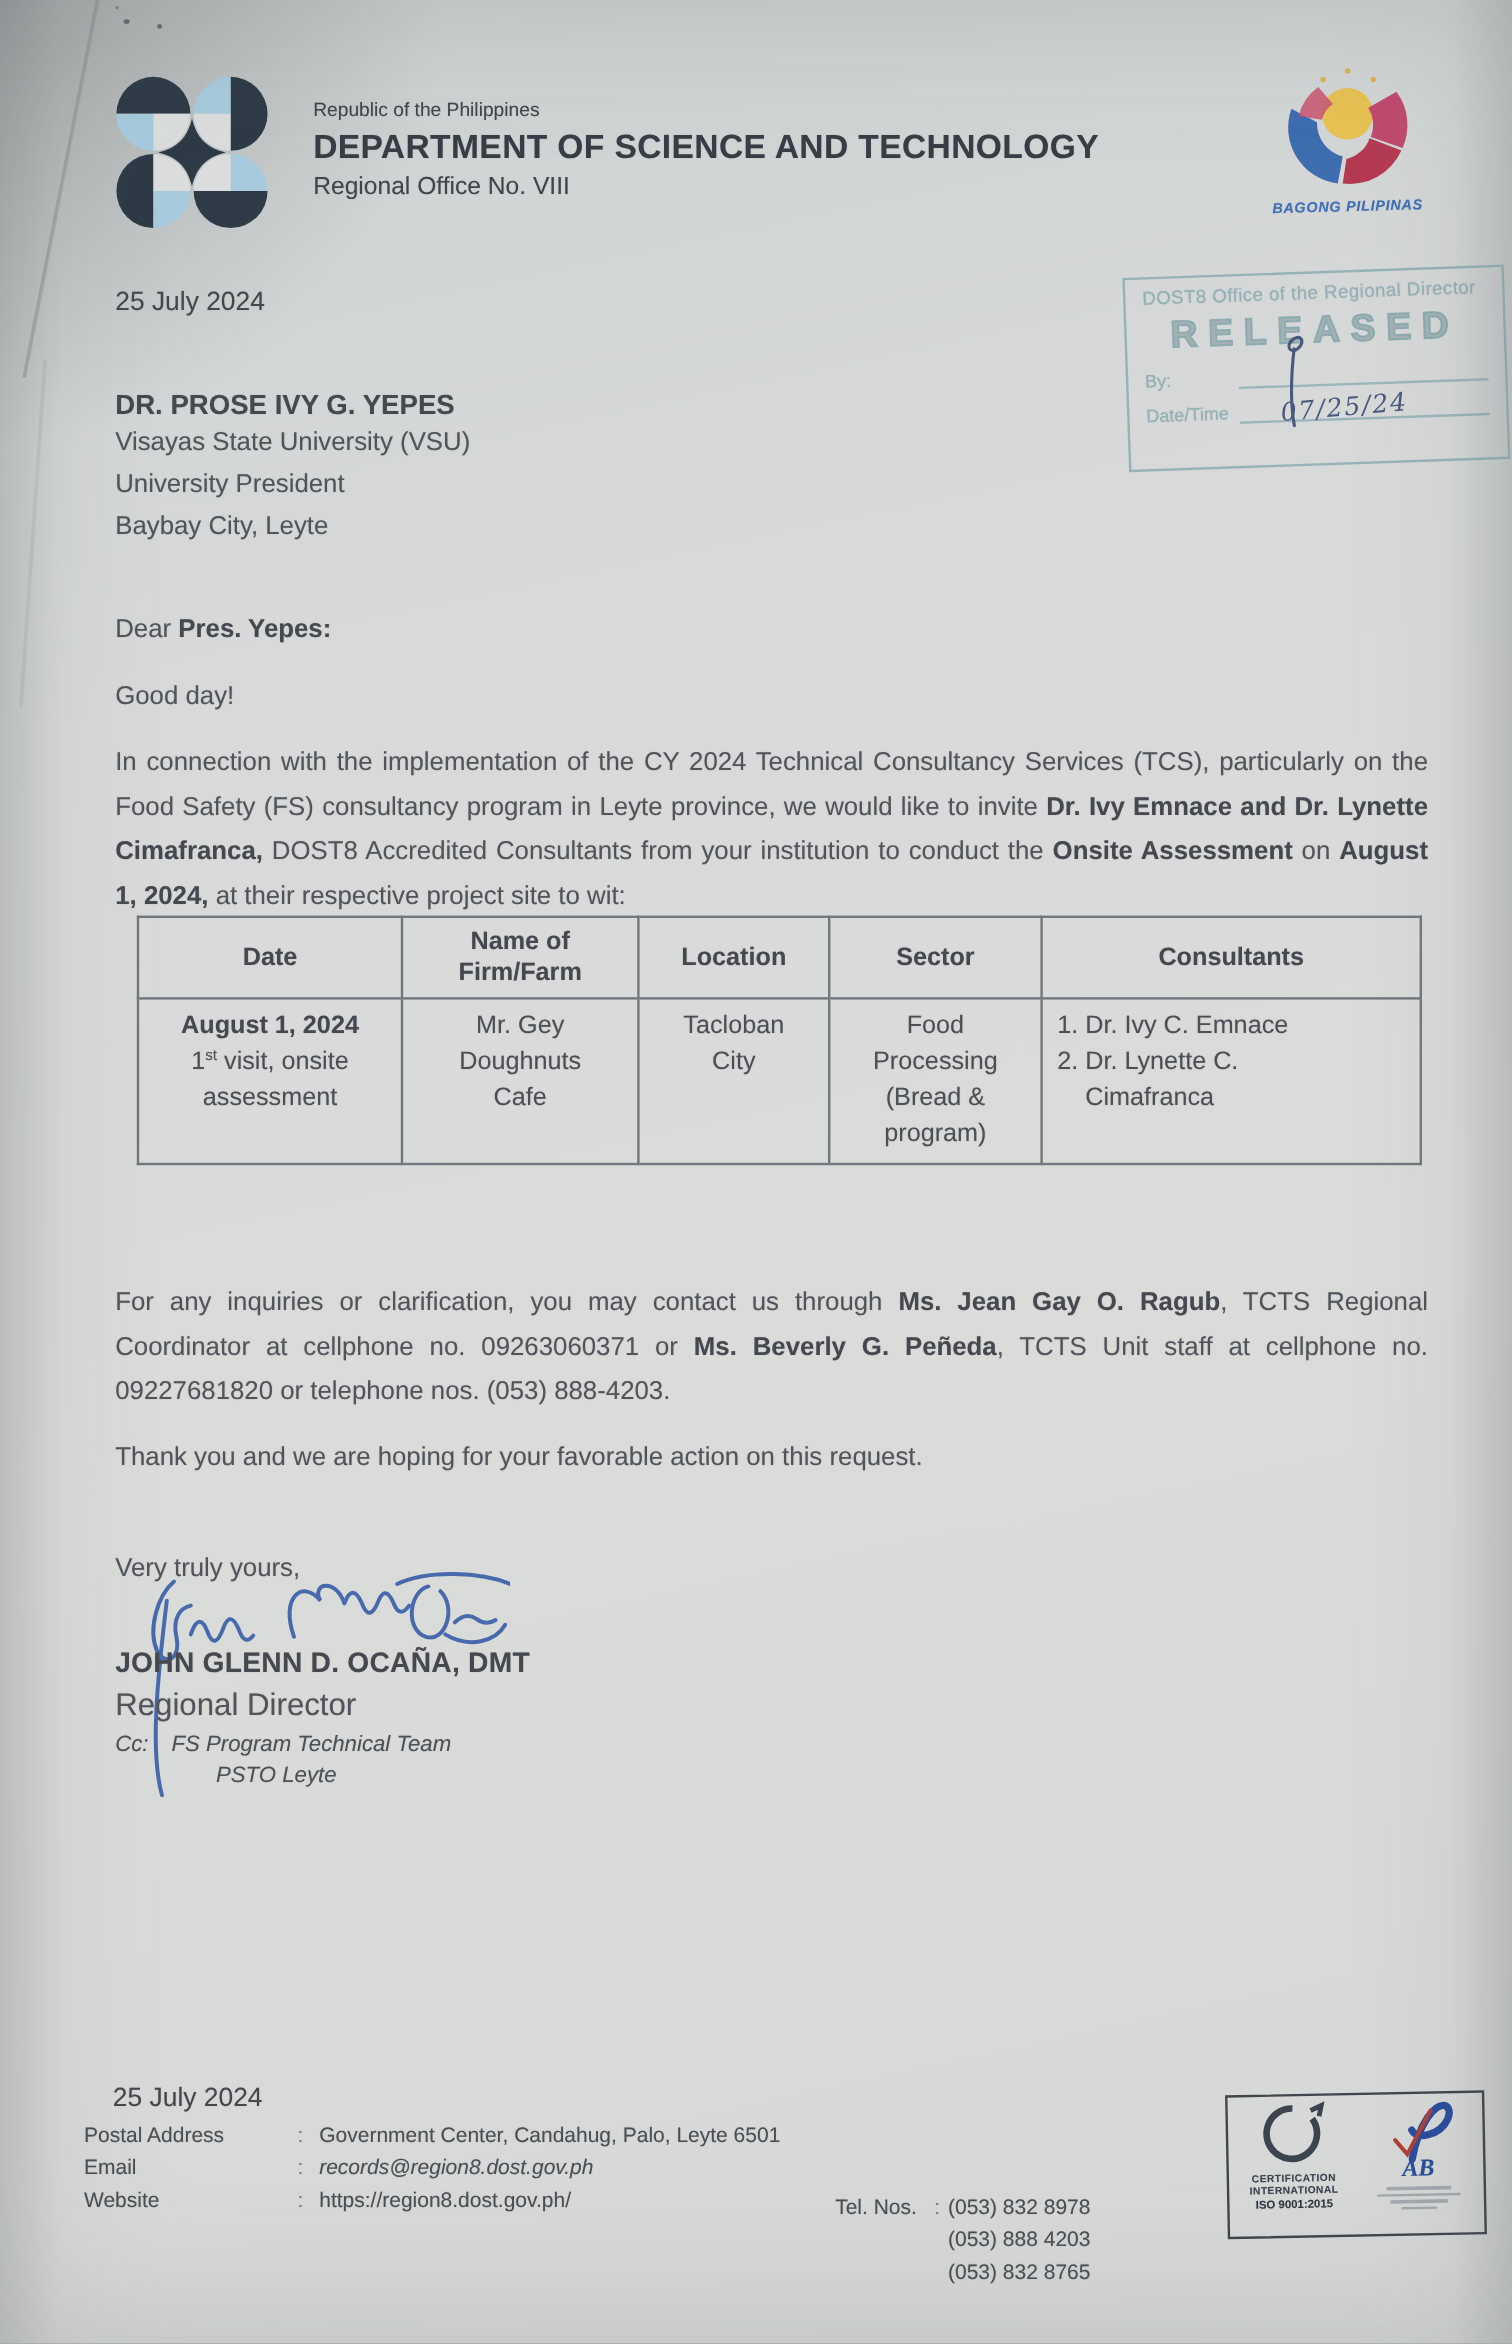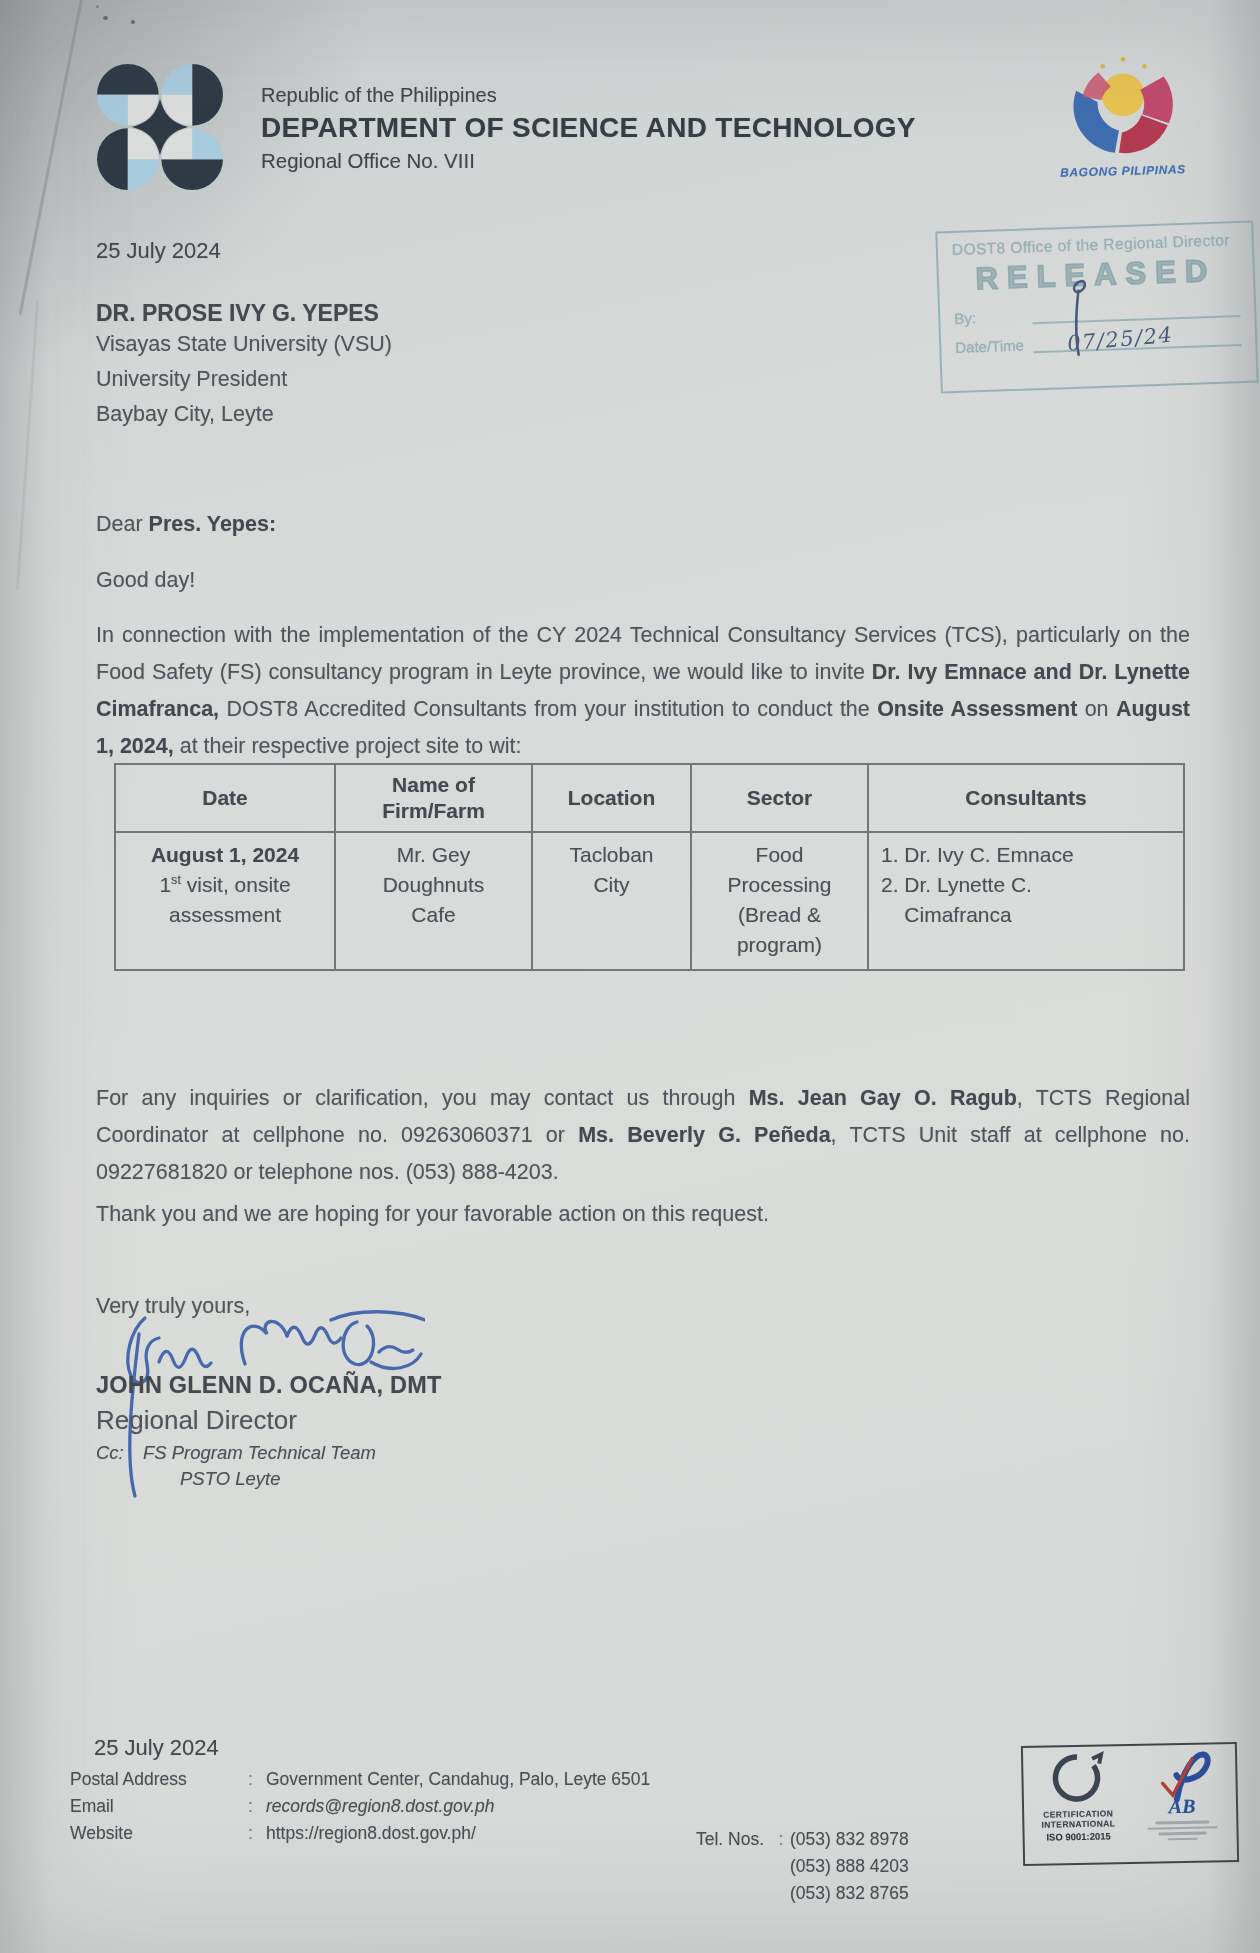--- a/index.html
+++ b/index.html
@@ -13,21 +13,21 @@
     color:#51555b;
     text-shadow:0 0 1px rgba(80,84,90,.30);
   }
   .page::after{content:"";position:absolute;inset:0;box-shadow:inset 0 0 130px rgba(88,93,96,.22);pointer-events:none;}
   .abs{position:absolute;}
   .b{font-weight:bold;color:#45494f;}
   .i{font-style:italic;}
   sup{font-size:60%;vertical-align:super;line-height:0;}
 
   
-  .h-rep{font-size:20px;color:#3f454c;}
+  .h-rep{font-size:16px;color:#3f454c;}
   .h-dept{font-size:28px;font-weight:bold;color:#383e46;letter-spacing:.3px;margin-top:5px;}
   .h-off{font-size:20.5px;color:#3f454c;margin-top:5px;}
   .bagong-wrap{width:150px;text-align:center;}
   .bagong-cap{font-size:12px;font-weight:bold;font-style:italic;letter-spacing:.6px;color:#3f6fba;transform:rotate(-1.5deg);margin-top:-2px;}
 
   
   .stamp{
     left:938px;top:226px;width:318px;height:162px;
     border:2px solid rgba(140,172,178,.85);
     transform:rotate(-2deg);color:#93b2b8;padding:8px 14px;box-sizing:border-box;
@@ -148,21 +148,21 @@
       <span class="lab">Date/Time</span>
       <span class="s-line">
         <span class="hand">07/25/24</span>
       </span>
     </div>
     <svg class="abs" style="left:118px;top:46px;" width="40" height="86" viewBox="0 0 40 86">
       <path d="M18,10 C26,2 32,10 24,16 C17,21 14,12 20,9 M21,16 C18,36 16,60 19,80" fill="none" stroke="#4a5a7d" stroke-width="2.6" stroke-linecap="round"></path>
     </svg>
   </div>
 
-  <div class="abs" style="left:96px;top:300px;">
+  <div class="abs" style="left:96px;top:324px;">
     <div class="rec-name">DR. PROSE IVY G. YEPES</div>
     <div class="rec-line">Visayas State University (VSU)</div>
     <div class="rec-line">University President</div>
     <div class="rec-line">Baybay City, Leyte</div>
   </div>
 
   <div class="abs t" style="left:96px;top:506px;"><span>Dear </span><span class="b">Pres. Yepes:</span></div>
   <div class="abs t" style="left:96px;top:562px;">Good day!</div>
   <div class="abs t just" style="left:96px;top:617px;"><span>In connection with the implementation of the CY 2024 Technical Consultancy Services (TCS), particularly on the Food Safety (FS) consultancy program in Leyte province, we would like to invite </span><span class="b">Dr. Ivy Emnace and Dr. Lynette Cimafranca,</span><span> DOST8 Accredited Consultants from your institution to conduct the </span><span class="b">Onsite Assessment</span><span> on </span><span class="b">August 1, 2024,</span><span> at their respective project site to wit:</span></div>
 
@@ -187,21 +187,21 @@
         <td><span class="b">August 1, 2024</span><br><span>1</span><sup>st</sup><span> visit, onsite</span><br><span>assessment</span></td>
         <td><span>Mr. Gey</span><br><span>Doughnuts</span><br><span>Cafe</span></td>
         <td><span>Tacloban</span><br><span>City</span></td>
         <td><span>Food</span><br><span>Processing</span><br><span>(Bread &amp;</span><br><span>program)</span></td>
         <td class="left"><span>1. Dr. Ivy C. Emnace</span><br><span>2. Dr. Lynette C.</span><br><span>&nbsp;&nbsp;&nbsp;&nbsp;Cimafranca</span></td>
       </tr>
     </tbody>
       </table>
   </div>
 
-  <div class="abs t just" style="left:96px;top:1067px;margin-top:13px;"><span>For any inquiries or clarification, you may contact us through </span><span class="b">Ms. Jean Gay O. Ragub</span><span>, TCTS Regional Coordinator at cellphone no. 09263060371 or </span><span class="b">Ms. Beverly G. Peñeda</span><span>, TCTS Unit staff at cellphone no. 09227681820 or telephone nos. (053) 888-4203.</span></div>
+  <div class="abs t just" style="left:96px;top:1067px;"><span>For any inquiries or clarification, you may contact us through </span><span class="b">Ms. Jean Gay O. Ragub</span><span>, TCTS Regional Coordinator at cellphone no. 09263060371 or </span><span class="b">Ms. Beverly G. Peñeda</span><span>, TCTS Unit staff at cellphone no. 09227681820 or telephone nos. (053) 888-4203.</span></div>
   <div class="abs t" style="left:96px;top:1196px;">Thank you and we are hoping for your favorable action on this request.</div>
 
   <div class="abs t" style="left:96px;top:1288px;">Very truly yours,</div>
   <svg class="abs" style="left:95px;top:1300px;" width="330" height="205" viewBox="0 0 330 205">
     <g fill="none" stroke="#3c61a9" stroke-width="3.3" stroke-linecap="round" opacity=".92">
       <path d="M50,18 C36,30 28,58 36,76 C42,88 56,84 52,64 C49,50 54,40 64,38"></path>
       <path d="M44,34 C36,100 30,160 40,196"></path>
       <path d="M64,62 q7,-20 14,-2 q6,16 13,-3 q6,-16 13,1 q5,14 12,5"></path>
       <path d="M150,64 C138,30 158,16 172,34 C164,20 184,14 192,36"></path>
       <path d="M192,36 q7,-18 15,1 q6,15 13,-2 q6,-15 13,1 q5,13 13,2"></path>

